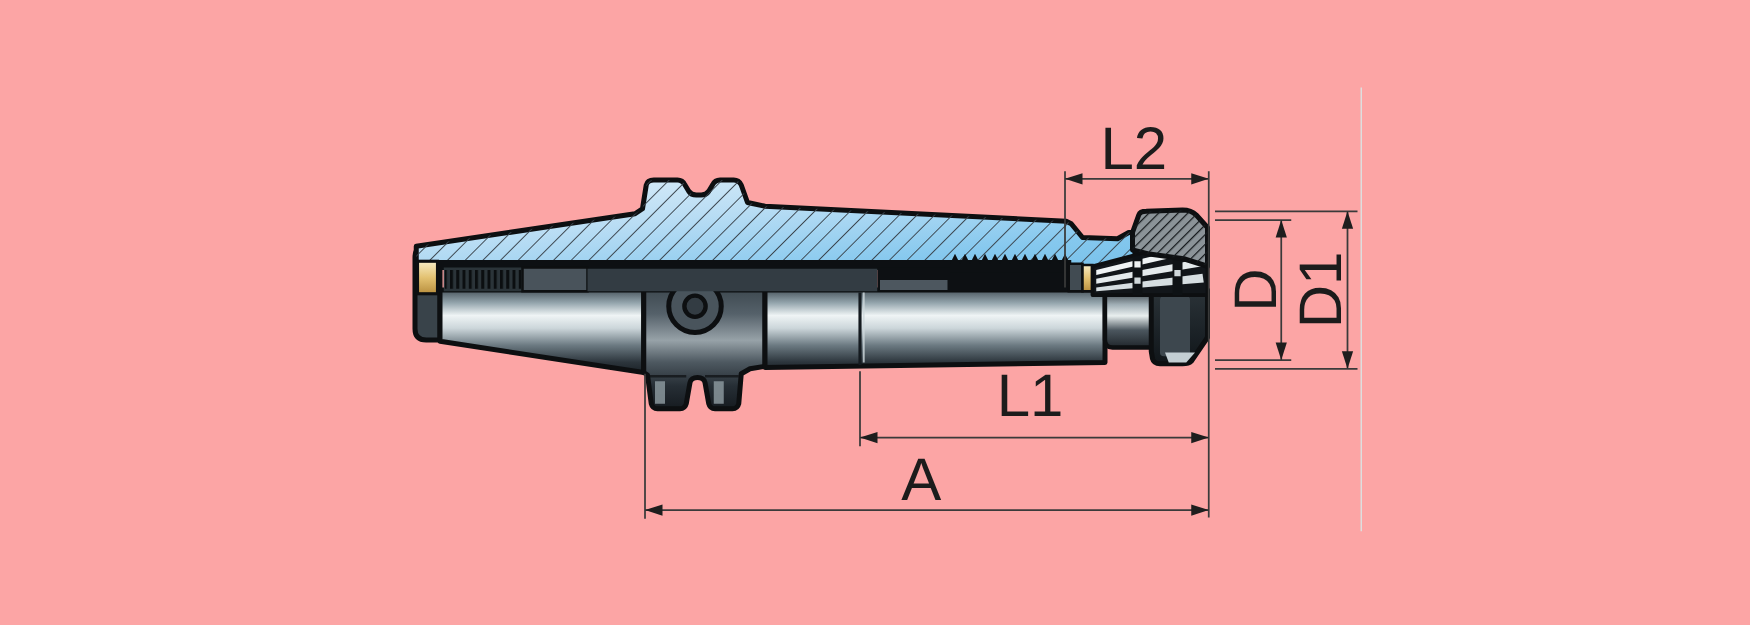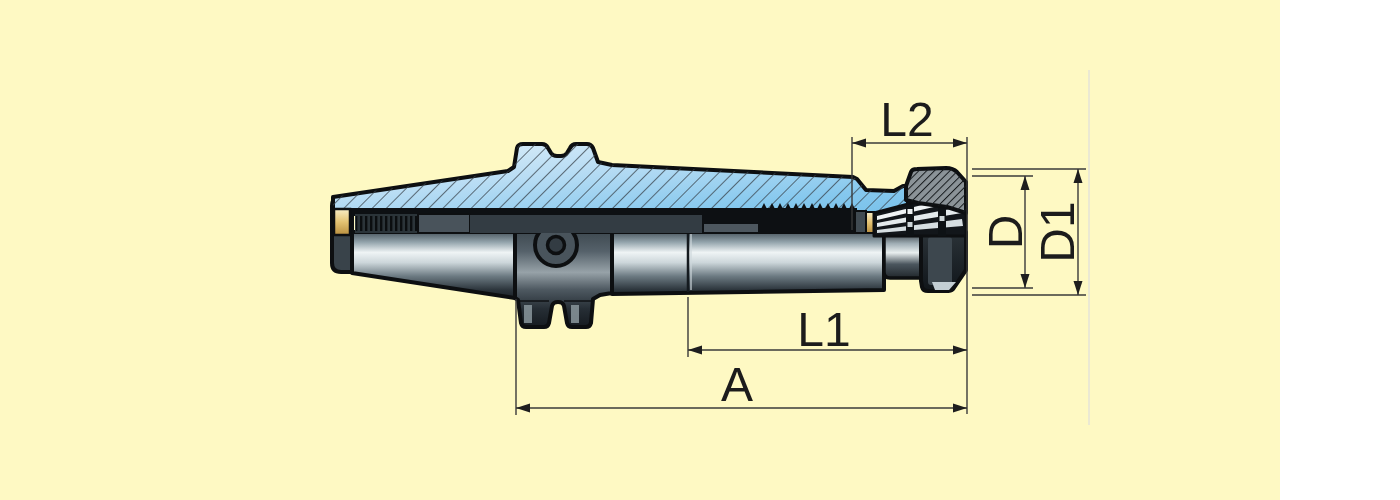--- a/index.html
+++ b/index.html
@@ -1,19 +1,19 @@
 <!DOCTYPE html>
 <html><head>
 <meta charset="utf-8">
 <style>
   html,body{margin:0;padding:0;background:#ffffff;}
   .stage{
     position:relative;
-    width:1280px;height:500px;
-    background:#fef9c3;
+    width:1400px;height:500px;
+    background:#fca5a5;
     overflow:hidden;
     font-family:"Liberation Sans", sans-serif;
   }
   .stage svg{position:absolute;left:0;top:0;}
   .lbl{
     position:absolute;
     transform:translate(-50%,-50%);
     font:400 48px/1 "Liberation Sans", sans-serif;
     color:#1c1c1c;
     white-space:nowrap;
@@ -198,18 +198,18 @@
       <line x1="972" y1="295" x2="1086" y2="295"></line>
       <polygon points="1078,169 1073.5,183 1082.5,183" fill="#1e1e1e" stroke="none"></polygon>
       <polygon points="1078,295 1073.5,281 1082.5,281" fill="#1e1e1e" stroke="none"></polygon>
     </g>
   </g>
 
   <line x1="1089" y1="70" x2="1089" y2="425" stroke="#dedede" stroke-width="1.2"></line>
 </svg>
 
 <div class="lbl" style="left:907px;top:120px">L2</div>
-<div class="lbl" style="left:824px;top:330px">L1</div>
+<div class="lbl" style="left:824px;top:318px">L1</div>
 <div class="lbl" style="left:737px;top:385px">A</div>
 <div class="lbl rot" style="left:1006px;top:232px">D</div>
 <div class="lbl rot" style="left:1058px;top:232px">D1</div>
 
 </div>
 
 </body></html>

